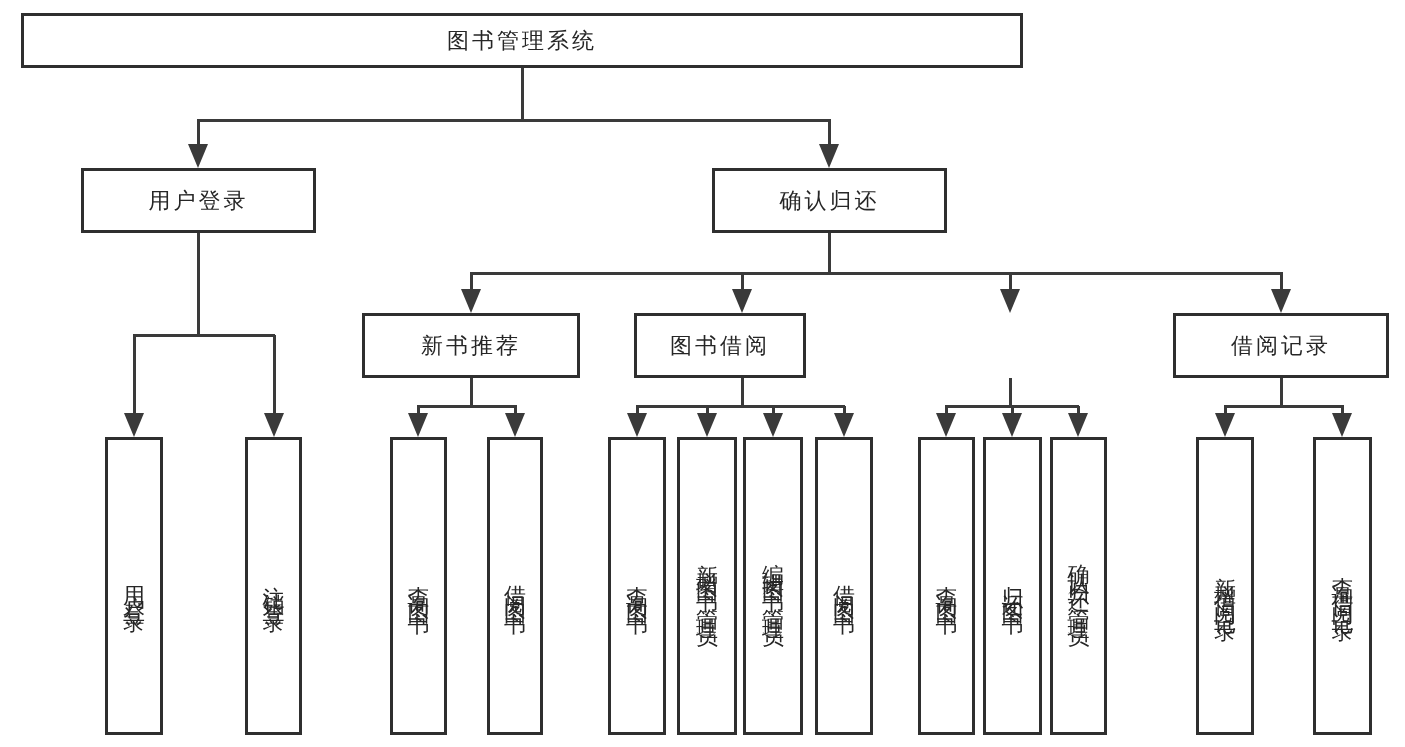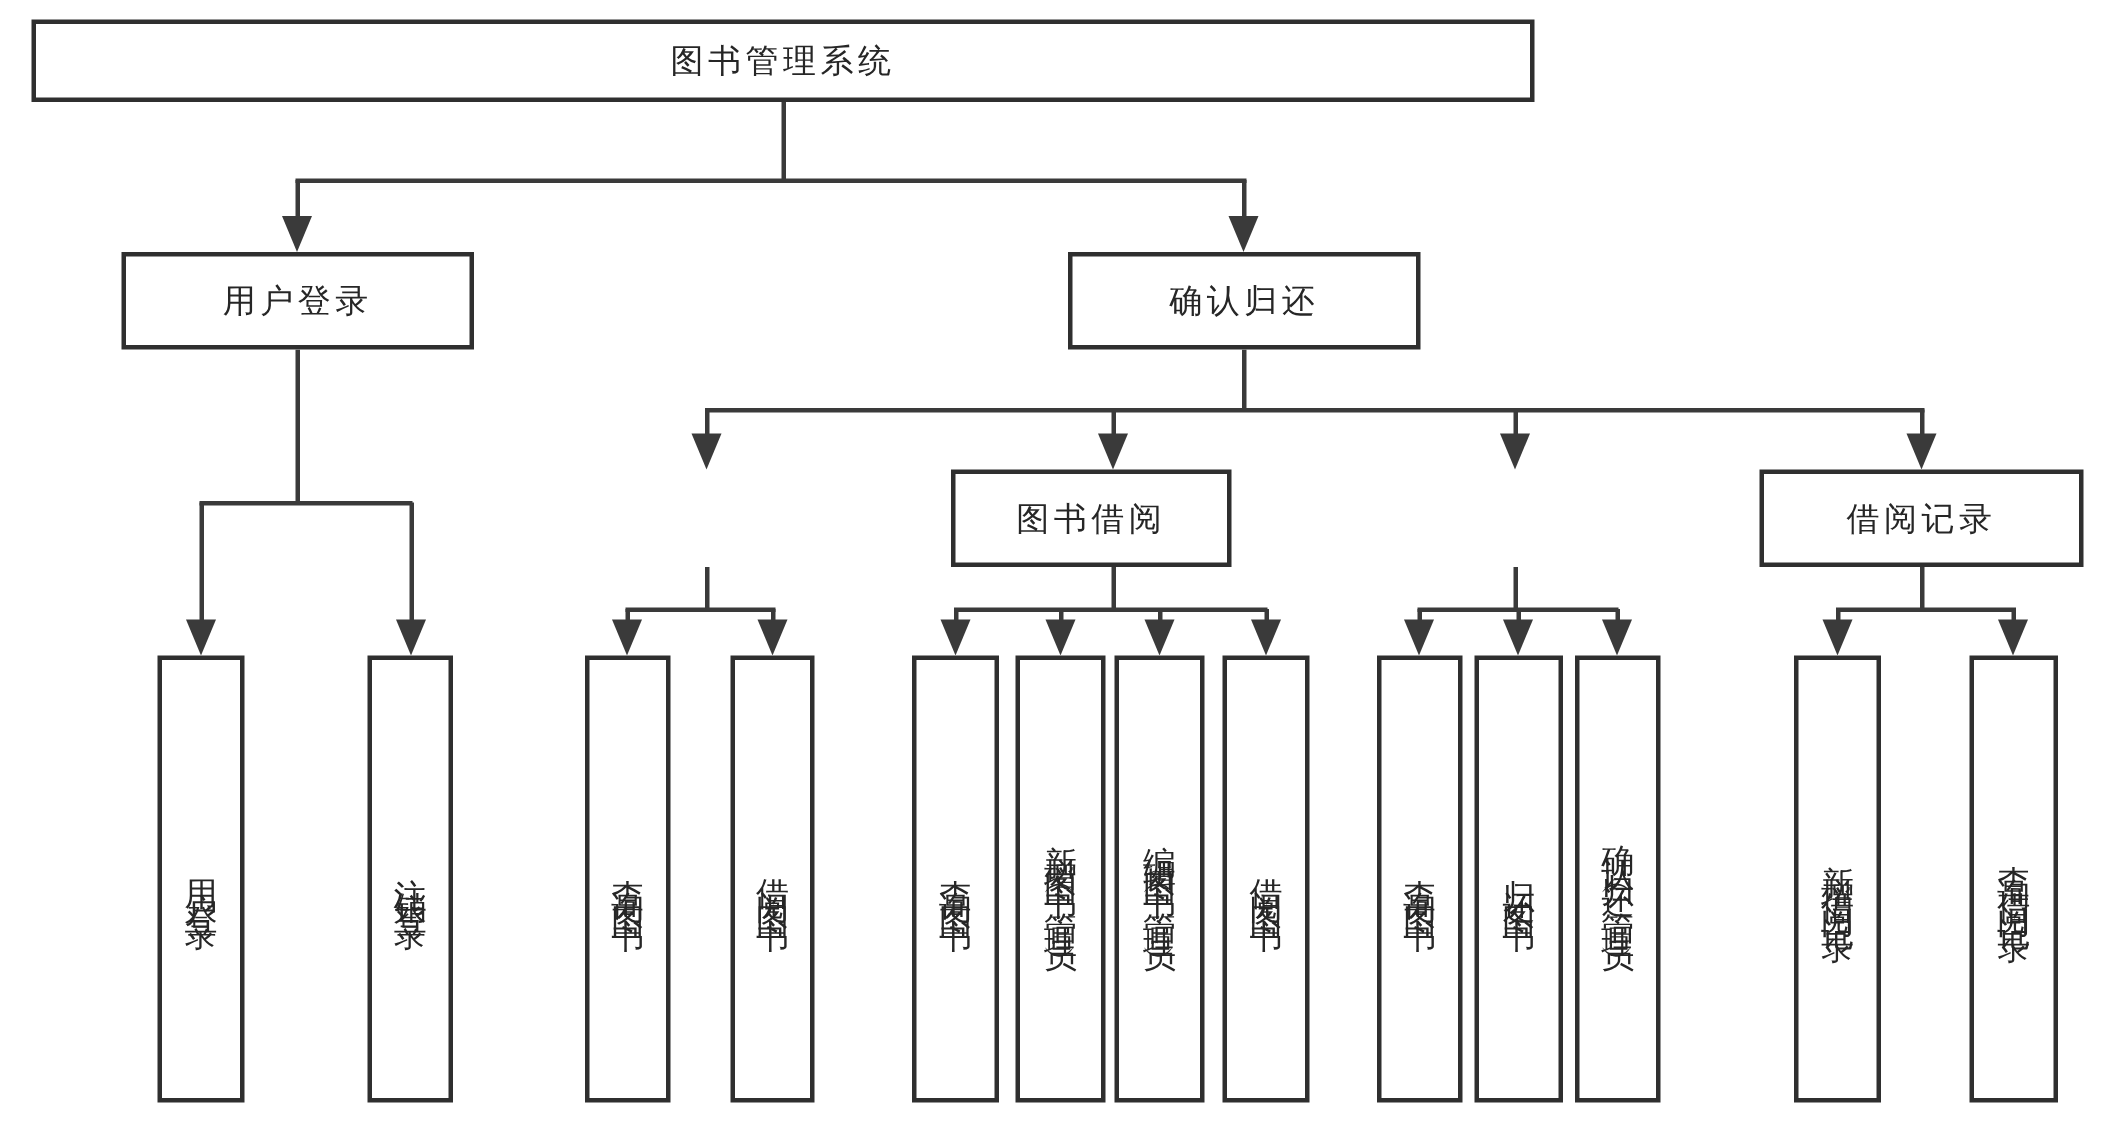--- a/index.html
+++ b/index.html
@@ -94,21 +94,24 @@
     <span>图书管理系统</span>
   </div>
 
   <div class="box hbox" style="left:81px;top:168px;width:235px;height:65px;">
     <span>用户登录</span>
   </div>
   <div class="box hbox" style="left:712px;top:168px;width:235px;height:65px;">
     <span>确认归还</span>
   </div>
 
-  <div class="box hbox" style="left:634px;top:313px;width:187px;height:65px;">
+  <div class="box hbox" style="left:362px;top:313px;width:218px;height:65px;">
+    <span>新书推荐</span>
+  </div>
+  <div class="box hbox" style="left:634px;top:313px;width:172px;height:65px;">
     <span>图书借阅</span>
   </div>
   <div class="box hbox" style="left:1173px;top:313px;width:216px;height:65px;">
     <span>借阅记录</span>
   </div>
 
   <div class="box leaf" style="left:105px;width:58px;">
     <span>用户登录</span>
   </div>
   <div class="box leaf" style="left:245px;width:57px;">

